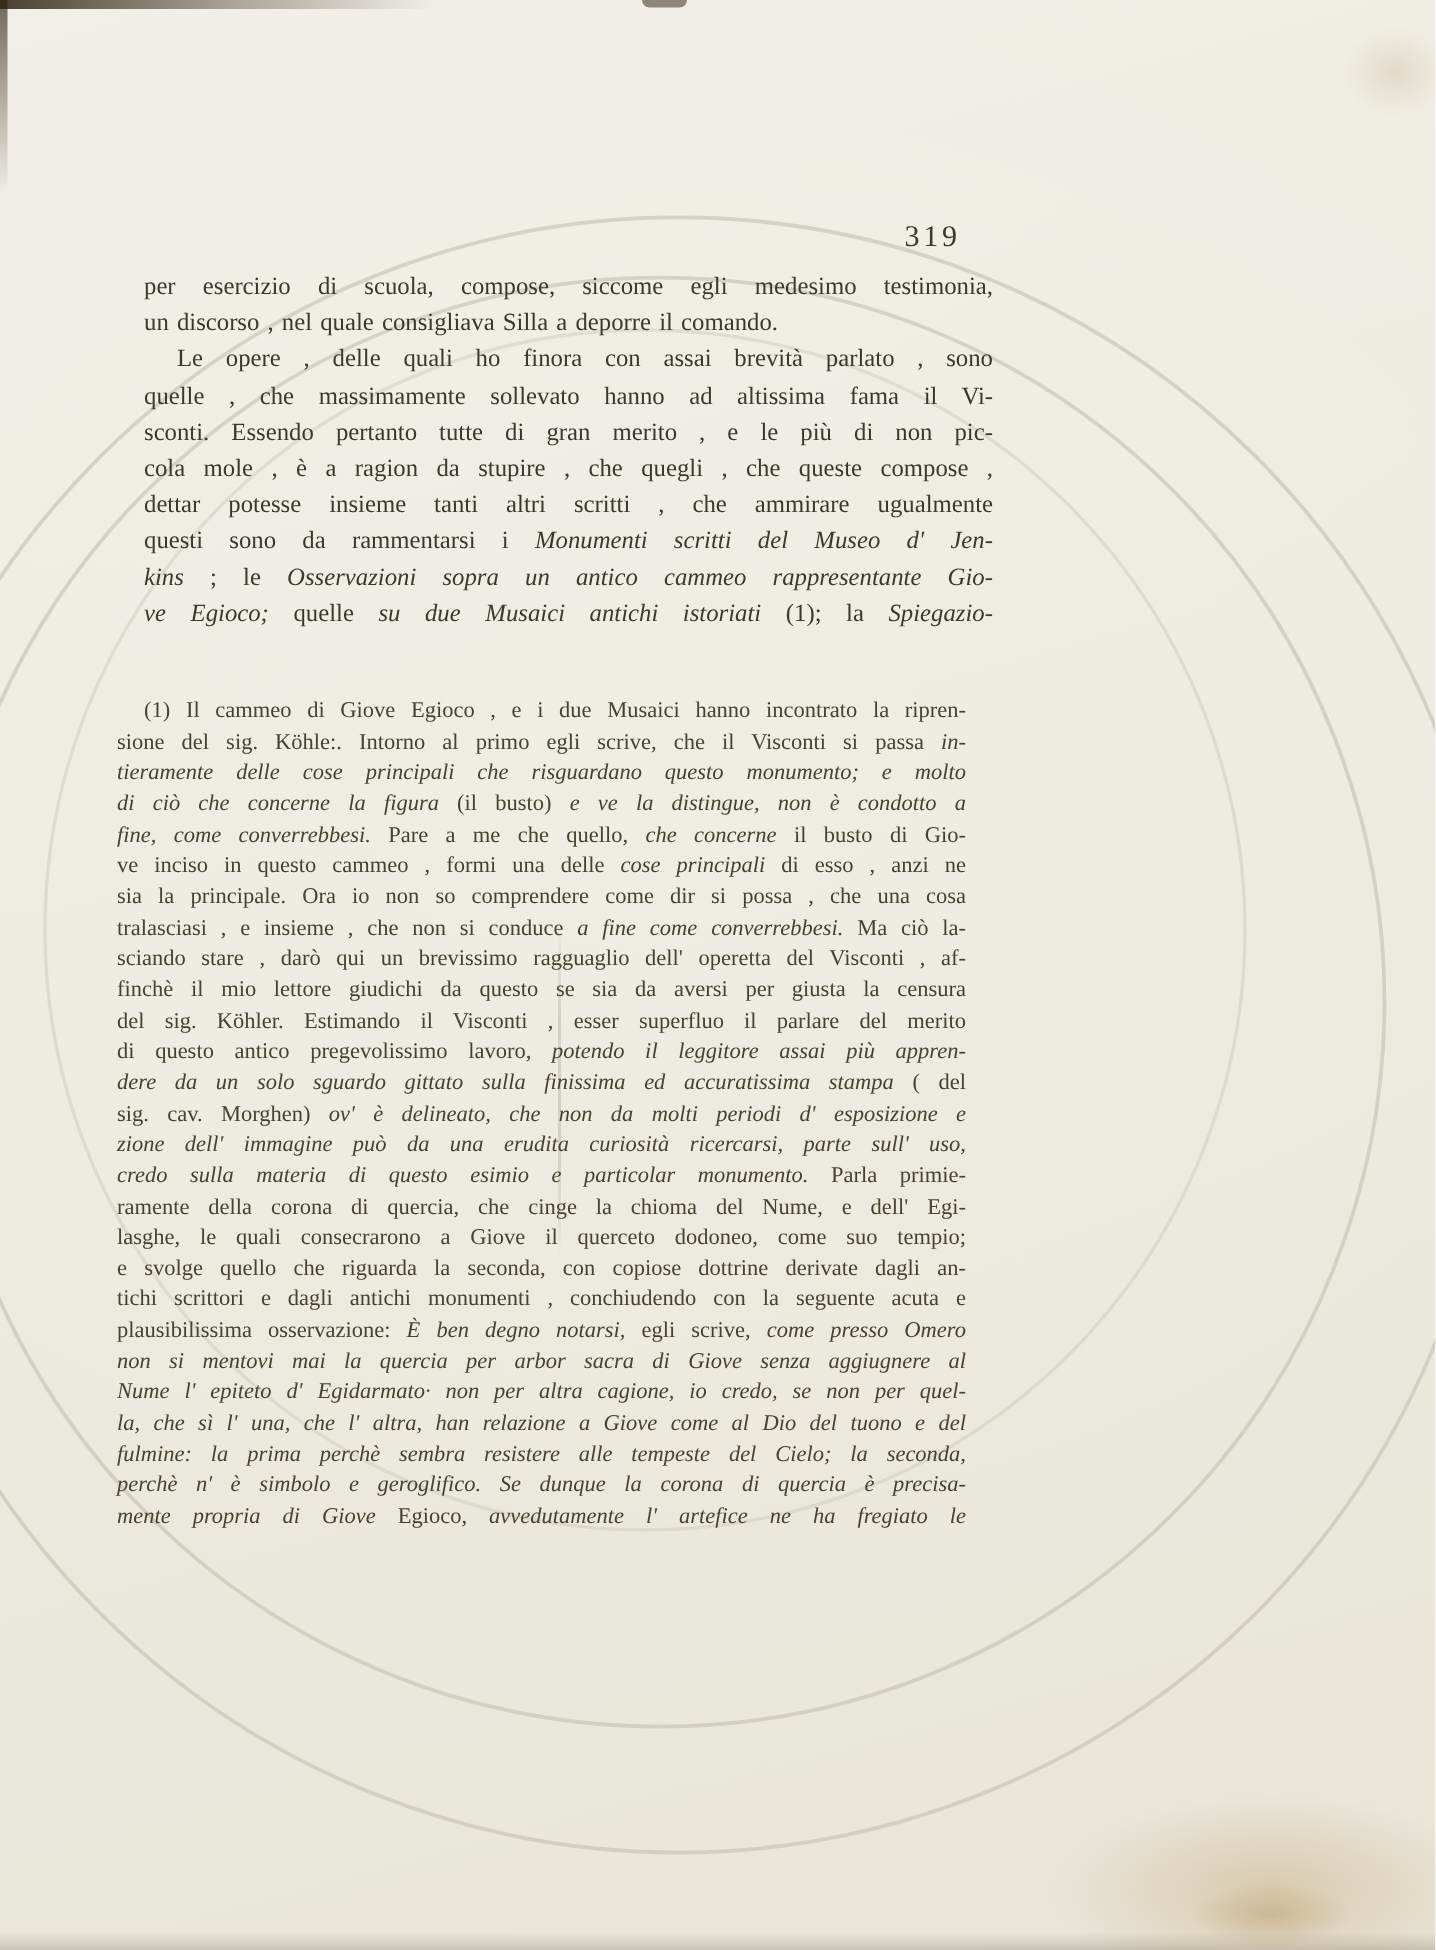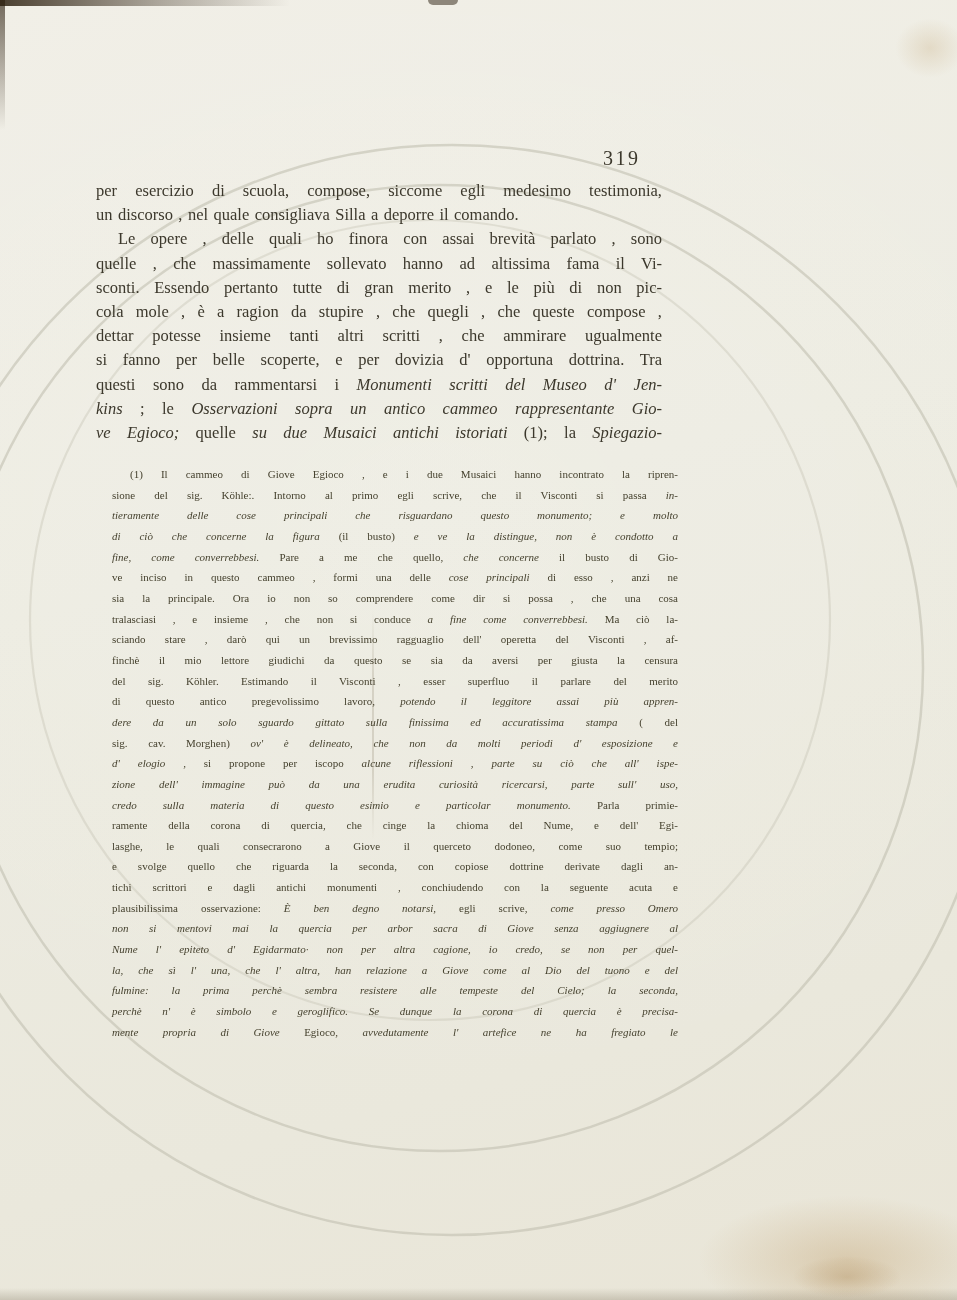--- a/index.html
+++ b/index.html
@@ -54,22 +54,22 @@
   .page-number {
     position: absolute; left: 577px; top: 147px;
     font-size: 20px; letter-spacing: 2.5px; color: #3c382c; margin-left: 26px;
   }
   .body-text {
     position: absolute; left: 96px; top: 179px; width: 566px;
     font-size: 16.5px; line-height: 24.2px; word-spacing: 1.3px;
     color: #3c382c;
   }
   .footnote {
-    position: absolute; left: 112px; top: 464px; width: 566px;
-    font-size: 11px; line-height: 20.65px; word-spacing: 0.9px;
+    position: absolute; left: 78px; top: 464px; width: 566px;
+    font-size: 15px; line-height: 20.65px; word-spacing: 0.9px;
     color: #46422f;
   }
   .tline { text-align: justify; text-align-last: justify; }
   .tline.no-just { text-align-last: left; }
   .body-text .tline.indent { text-indent: 22px; }
   .footnote .tline.indent { text-indent: 18px; }
   .it { font-style: italic; }
 </style>
 </head>
 <body>
@@ -94,42 +94,40 @@
   <div class="page-number">319</div>
 
   <div class="body-text">
       <div class="tline"><span>per esercizio di scuola, compose, siccome egli medesimo testimonia,</span></div>
       <div class="tline no-just"><span>un discorso , nel quale consigliava Silla a deporre il comando.</span></div>
       <div class="tline indent"><span>Le opere , delle quali ho finora con assai brevità parlato , sono</span></div>
       <div class="tline"><span>quelle , che massimamente sollevato hanno ad altissima fama il Vi-</span></div>
       <div class="tline"><span>sconti. Essendo pertanto tutte di gran merito , e le più di non pic-</span></div>
       <div class="tline"><span>cola mole , è a ragion da stupire , che quegli , che queste compose ,</span></div>
       <div class="tline"><span>dettar potesse insieme tanti altri scritti , che ammirare ugualmente</span></div>
-      <div class="tline"><span>si fanno per belle scoperte, e per dovizia d' opportuna dottrina. Tra</span></div>
       <div class="tline"><span>questi sono da rammentarsi i </span><span class="it">Monumenti scritti del Museo d' Jen-</span></div>
       <div class="tline"><span class="it">kins</span><span> ; le </span><span class="it">Osservazioni sopra un antico cammeo rappresentante Gio-</span></div>
       <div class="tline"><span class="it">ve Egioco;</span><span> quelle </span><span class="it">su due Musaici antichi istoriati</span><span> (1); la </span><span class="it">Spiegazio-</span></div>
     </div>
 
   <div class="footnote">
       <div class="tline indent"><span>(1) Il cammeo di Giove Egioco , e i due Musaici hanno incontrato la ripren-</span></div>
       <div class="tline"><span>sione del sig. Köhle:. Intorno al primo egli scrive, che il Visconti si passa </span><span class="it">in-</span></div>
       <div class="tline"><span class="it">tieramente delle cose principali che risguardano questo monumento; e molto</span></div>
       <div class="tline"><span class="it">di ciò che concerne la figura </span><span>(il busto) </span><span class="it">e ve la distingue, non è condotto a</span></div>
       <div class="tline"><span class="it">fine, come converrebbesi. </span><span>Pare a me che quello, </span><span class="it">che concerne </span><span>il busto di Gio-</span></div>
       <div class="tline"><span>ve inciso in questo cammeo , formi una delle </span><span class="it">cose principali </span><span>di esso , anzi ne</span></div>
       <div class="tline"><span>sia la principale. Ora io non so comprendere come dir si possa , che una cosa</span></div>
       <div class="tline"><span>tralasciasi , e insieme , che non si conduce </span><span class="it">a fine come converrebbesi. </span><span>Ma ciò la-</span></div>
       <div class="tline"><span>sciando stare , darò qui un brevissimo ragguaglio dell' operetta del Visconti , af-</span></div>
       <div class="tline"><span>finchè il mio lettore giudichi da questo se sia da aversi per giusta la censura</span></div>
       <div class="tline"><span>del sig. Köhler. Estimando il Visconti , esser superfluo il parlare del merito</span></div>
       <div class="tline"><span>di questo antico pregevolissimo lavoro, </span><span class="it">potendo il leggitore assai più appren-</span></div>
       <div class="tline"><span class="it">dere da un solo sguardo gittato sulla finissima ed accuratissima stampa </span><span>( del</span></div>
       <div class="tline"><span>sig. cav. Morghen) </span><span class="it">ov' è delineato, che non da molti periodi d' esposizione e</span></div>
-      <div class="tline"><span class="it">d' elogio</span><span> , si propone per iscopo </span><span class="it">alcune riflessioni , parte su ciò che all' ispe-</span></div>
       <div class="tline"><span class="it">zione dell' immagine può da una erudita curiosità ricercarsi, parte sull' uso,</span></div>
       <div class="tline"><span class="it">credo sulla materia di questo esimio e particolar monumento. </span><span>Parla primie-</span></div>
       <div class="tline"><span>ramente della corona di quercia, che cinge la chioma del Nume, e dell' Egi-</span></div>
       <div class="tline"><span>lasghe, le quali consecrarono a Giove il querceto dodoneo, come suo tempio;</span></div>
       <div class="tline"><span>e svolge quello che riguarda la seconda, con copiose dottrine derivate dagli an-</span></div>
       <div class="tline"><span>tichi scrittori e dagli antichi monumenti , conchiudendo con la seguente acuta e</span></div>
       <div class="tline"><span>plausibilissima osservazione: </span><span class="it">È ben degno notarsi,</span><span> egli scrive, </span><span class="it">come presso Omero</span></div>
       <div class="tline"><span class="it">non si mentovi mai la quercia per arbor sacra di Giove senza aggiugnere al</span></div>
       <div class="tline"><span class="it">Nume l' epiteto d' Egidarmato· non per altra cagione, io credo, se non per quel-</span></div>
       <div class="tline"><span class="it">la, che sì l' una, che l' altra, han relazione a Giove come al Dio del tuono e del</span></div>

